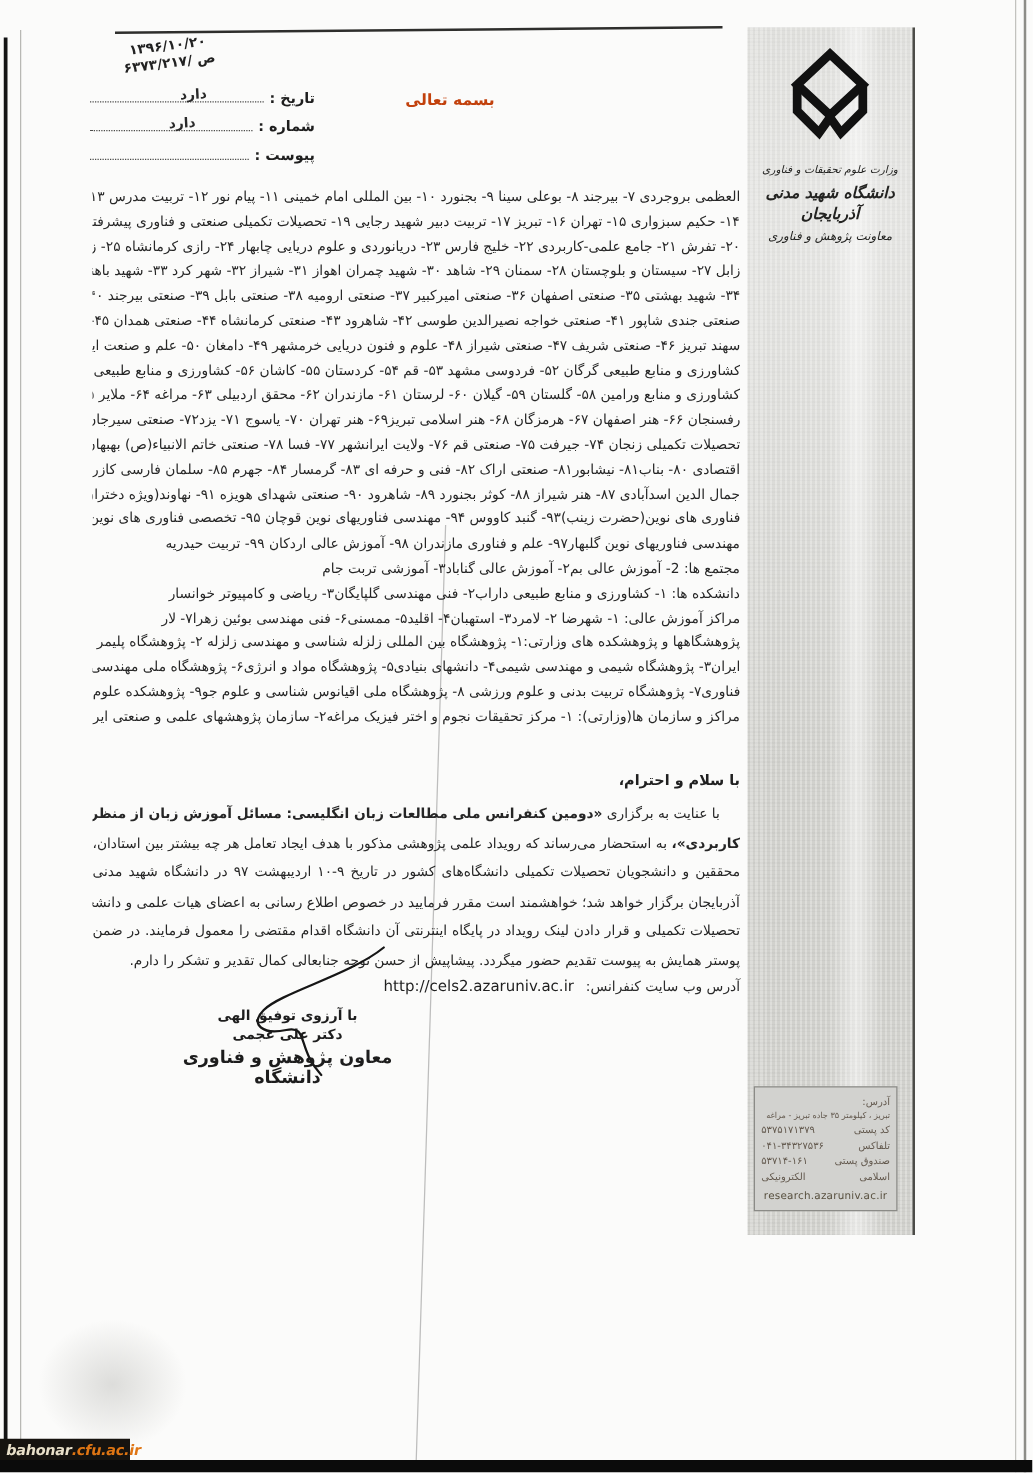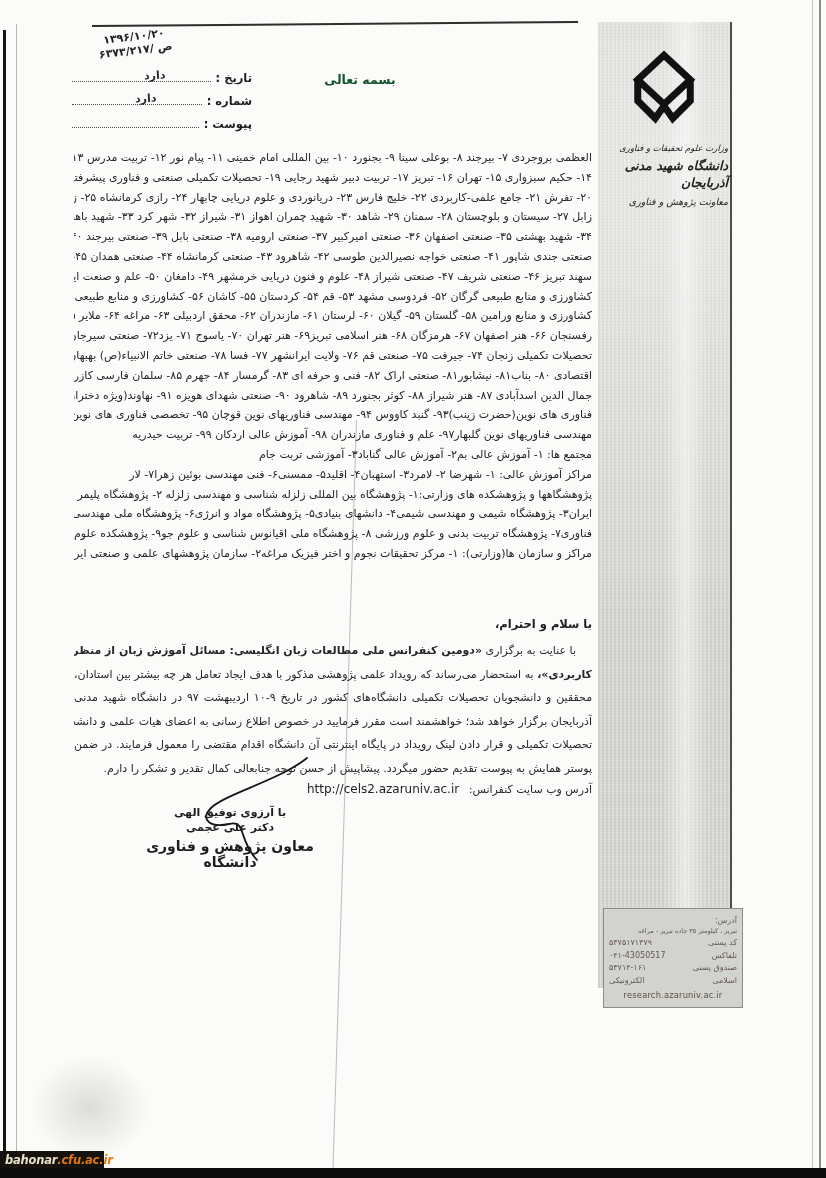--- a/index.html
+++ b/index.html
@@ -17,26 +17,26 @@
     background-image:
       radial-gradient(circle at 60% 15%, rgba(255,255,255,.45), transparent 55%),
       linear-gradient(90deg, transparent 50%, rgba(255,255,255,.5) 66%, transparent 82%),
       repeating-linear-gradient(90deg, rgba(130,130,125,.10) 0 2px, rgba(255,255,255,.10) 2px 4px),
       repeating-linear-gradient(0deg, rgba(130,130,125,.07) 0 1px, transparent 1px 3px);
     border-right:2px solid #4c4c48;}
   .crease{position:absolute;left:356px;top:420px;width:1px;height:752px;background:rgba(90,90,90,.38);transform:rotate(1.8deg);transform-origin:top center;}
   .stain{position:absolute;left:30px;top:1055px;width:120px;height:105px;background:radial-gradient(ellipse at center, rgba(150,150,145,.30), transparent 70%);}
 
   
-  .logo-block{position:absolute;left:600px;top:50px;width:128px;text-align:right;color:#232321;direction:rtl;}
+  .logo-block{position:absolute;left:600px;top:38px;width:128px;text-align:center;color:#232321;direction:rtl;}
   .logo-block svg{display:block;margin:0 auto;}
   .ministry{font-size:8.5px;font-style:italic;margin-top:9px;white-space:nowrap;}
   .university{font-size:12.5px;font-weight:bold;font-style:italic;line-height:17px;margin-top:4px;}
   .office{font-size:9.5px;font-style:italic;margin-top:5px;white-space:nowrap;}
-  .besmele{position:absolute;left:295px;top:72px;width:130px;text-align:center;font-weight:bold;font-size:12.5px;color:#14532d;direction:rtl;}
+  .besmele{position:absolute;left:295px;top:72px;width:130px;text-align:center;font-weight:bold;font-size:12.5px;color:#c2410c;direction:rtl;}
   .stamp{position:absolute;left:98px;top:30px;transform:rotate(-7deg);font-size:11px;font-weight:600;color:#222;text-align:center;line-height:14px;}
   .stamp .num{direction:ltr;unicode-bidi:embed;display:block;}
   .form-rows{position:absolute;left:72px;top:62px;width:180px;direction:rtl;}
   .frow{display:flex;align-items:flex-end;height:23px;}
   .flabel{font-weight:bold;font-size:11.5px;color:#1e1e1e;padding-left:5px;white-space:nowrap;}
   .fdots{flex:1;border-bottom:1.6px dotted #4c4c4a;margin-bottom:3px;position:relative;}
   .fval{position:absolute;right:45px;bottom:-1px;font-size:11px;font-weight:600;color:#2a2a2a;transform:rotate(-3deg);}
 
   
   .body-block{position:absolute;left:74px;top:148px;width:518px;direction:rtl;font-size:11px;color:#262626;}
@@ -52,21 +52,21 @@
   .website-line .url{direction:ltr;unicode-bidi:embed;font-size:12px;margin-right:6px;color:#1f1f1f;}
 
   
   .squiggle{position:absolute;left:185px;top:750px;}
   .sig-block{position:absolute;left:146px;top:806px;width:168px;text-align:center;direction:rtl;color:#1d1d1d;}
   .sig1{font-weight:bold;font-size:11px;}
   .sig2{font-weight:bold;font-size:11px;margin-top:2px;}
   .sig3{font-weight:bold;font-size:14px;margin-top:4px;}
 
   
-  .addr-block{position:absolute;left:603px;top:908px;width:140px;box-sizing:border-box;background:#d2d2cf;border:1px solid #8b8b87;padding:6px 5px 7px;direction:rtl;color:#63594e;font-size:8px;}
+  .addr-block{position:absolute;left:603px;top:869px;width:115px;box-sizing:border-box;background:#d2d2cf;border:1px solid #8b8b87;padding:6px 5px 7px;direction:rtl;color:#63594e;font-size:8px;}
   .atitle{text-align:right;line-height:11px;}
   .aline{white-space:nowrap;overflow:hidden;font-size:6.5px;letter-spacing:-0.2px;line-height:11px;}
   .arow{display:flex;justify-content:space-between;line-height:12.5px;}
   .arow .aval{direction:ltr;unicode-bidi:embed;}
   .aurl{direction:ltr;text-align:center;font-size:8.3px;letter-spacing:.2px;margin-top:3px;color:#58503f;}
 
   
   .bah-banner{position:absolute;left:0;top:1151px;width:104px;height:17px;background:#16130f;display:flex;align-items:center;padding-left:5px;box-sizing:border-box;font-style:italic;font-weight:bold;font-size:11.5px;letter-spacing:-0.2px;}
   .bah-name{color:#e9e0c9;}
   .bah-domain{color:#df7513;}
@@ -133,21 +133,22 @@
     <div class="ln">صنعتی جندی شاپور ۴۱- صنعتی خواجه نصیرالدین طوسی ۴۲- شاهرود ۴۳- صنعتی کرمانشاه ۴۴- صنعتی همدان ۴۵- صنعتی</div>
     <div class="ln">سهند تبریز ۴۶- صنعتی شریف ۴۷- صنعتی شیراز ۴۸- علوم و فنون دریایی خرمشهر ۴۹- دامغان ۵۰- علم و صنعت ایران ۵۱- علوم</div>
     <div class="ln">کشاورزی و منابع طبیعی گرگان ۵۲- فردوسی مشهد ۵۳- قم ۵۴- کردستان ۵۵- کاشان ۵۶- کشاورزی و منابع طبیعی ساری ۵۷-</div>
     <div class="ln">کشاورزی و منابع ورامین ۵۸- گلستان ۵۹- گیلان ۶۰- لرستان ۶۱- مازندران ۶۲- محقق اردبیلی ۶۳- مراغه ۶۴- ملایر ۶۵- ولیعصر</div>
     <div class="ln">رفسنجان ۶۶- هنر اصفهان ۶۷- هرمزگان ۶۸- هنر اسلامی تبریز۶۹- هنر تهران ۷۰- یاسوج ۷۱- یزد۷۲- صنعتی سیرجان ۷۳-</div>
     <div class="ln">تحصیلات تکمیلی زنجان ۷۴- جیرفت ۷۵- صنعتی قم ۷۶- ولایت ایرانشهر ۷۷- فسا ۷۸- صنعتی خاتم الانبیاء(ص) بهبهان ۷۹- علوم</div>
     <div class="ln">اقتصادی ۸۰- بناب۸۱- نیشابور۸۱- صنعتی اراک ۸۲- فنی و حرفه ای ۸۳- گرمسار ۸۴- جهرم ۸۵- سلمان فارسی کازرون ۸۶- سید</div>
     <div class="ln">جمال الدین اسدآبادی ۸۷- هنر شیراز ۸۸- کوثر بجنورد ۸۹- شاهرود ۹۰- صنعتی شهدای هویزه ۹۱- نهاوند(ویژه دختران) ۹۲-</div>
     <div class="ln">فناوری های نوین(حضرت زینب)۹۳- گنبد کاووس ۹۴- مهندسی فناوریهای نوین قوچان ۹۵- تخصصی فناوری های نوین آمل ۹۶-</div>
     <div class="ln short">مهندسی فناوریهای نوین گلبهار۹۷- علم و فناوری مازندران ۹۸- آموزش عالی اردکان ۹۹- تربیت حیدریه</div>
-    <div class="ln short">مجتمع ها: ۱- آموزش عالی بم۲- آموزش عالی گناباد۳- آموزشی تربت جام</div>
+    <div class="ln short">مجتمع ها: 2- آموزش عالی بم۲- آموزش عالی گناباد۳- آموزشی تربت جام</div>
+    <div class="ln short">دانشکده ها: ۱- کشاورزی و منابع طبیعی داراب۲- فنی مهندسی گلپایگان۳- ریاضی و کامپیوتر خوانسار</div>
     <div class="ln short">مراکز آموزش عالی: ۱- شهرضا ۲- لامرد۳- استهبان۴- اقلید۵- ممسنی۶- فنی مهندسی بوئین زهرا۷- لار</div>
     <div class="ln">پژوهشگاهها و پژوهشکده های وزارتی:۱- پژوهشگاه بین المللی زلزله شناسی و مهندسی زلزله ۲- پژوهشگاه پلیمر و پتروشیمی</div>
     <div class="ln">ایران۳- پژوهشگاه شیمی و مهندسی شیمی۴- دانشهای بنیادی۵- پژوهشگاه مواد و انرژی۶- پژوهشگاه ملی مهندسی ژنتیک و زیست</div>
     <div class="ln">فناوری۷- پژوهشگاه تربیت بدنی و علوم ورزشی ۸- پژوهشگاه ملی اقیانوس شناسی و علوم جو۹- پژوهشکده علوم و صنایع غذایی</div>
     <div class="ln short">مراکز و سازمان ها(وزارتی): ۱- مرکز تحقیقات نجوم و اختر فیزیک مراغه۲- سازمان پژوهشهای علمی و صنعتی ایران</div>
   </div>
 
   <div class="salutation">با سلام و احترام،</div>
   <div class="para">
     <div class="pl indent"><span>با عنایت به برگزاری </span><span class="b">«دومین کنفرانس ملی مطالعات زبان انگلیسی: مسائل آموزش زبان از منظر زبانشناسی</span></div>
@@ -174,21 +175,21 @@
 
   <div class="addr-block">
     <div class="atitle">آدرس:</div>
     <div class="aline">تبریز ، کیلومتر ۳۵ جاده تبریز - مراغه</div>
     <div class="arow">
       <span>کد پستی</span>
       <span class="aval">۵۳۷۵۱۷۱۳۷۹</span>
     </div>
     <div class="arow">
       <span>تلفاکس</span>
-      <span class="aval">۰۴۱-43050517</span>
+      <span class="aval">۰۴۱-۳۴۳۲۷۵۳۶</span>
     </div>
     <div class="arow">
       <span>صندوق پستی</span>
       <span class="aval">۵۳۷۱۴-۱۶۱</span>
     </div>
     <div class="arow">
       <span>اسلامی</span>
       <span>الکترونیکی</span>
     </div>
     <div class="aurl">research.azaruniv.ac.ir</div>

